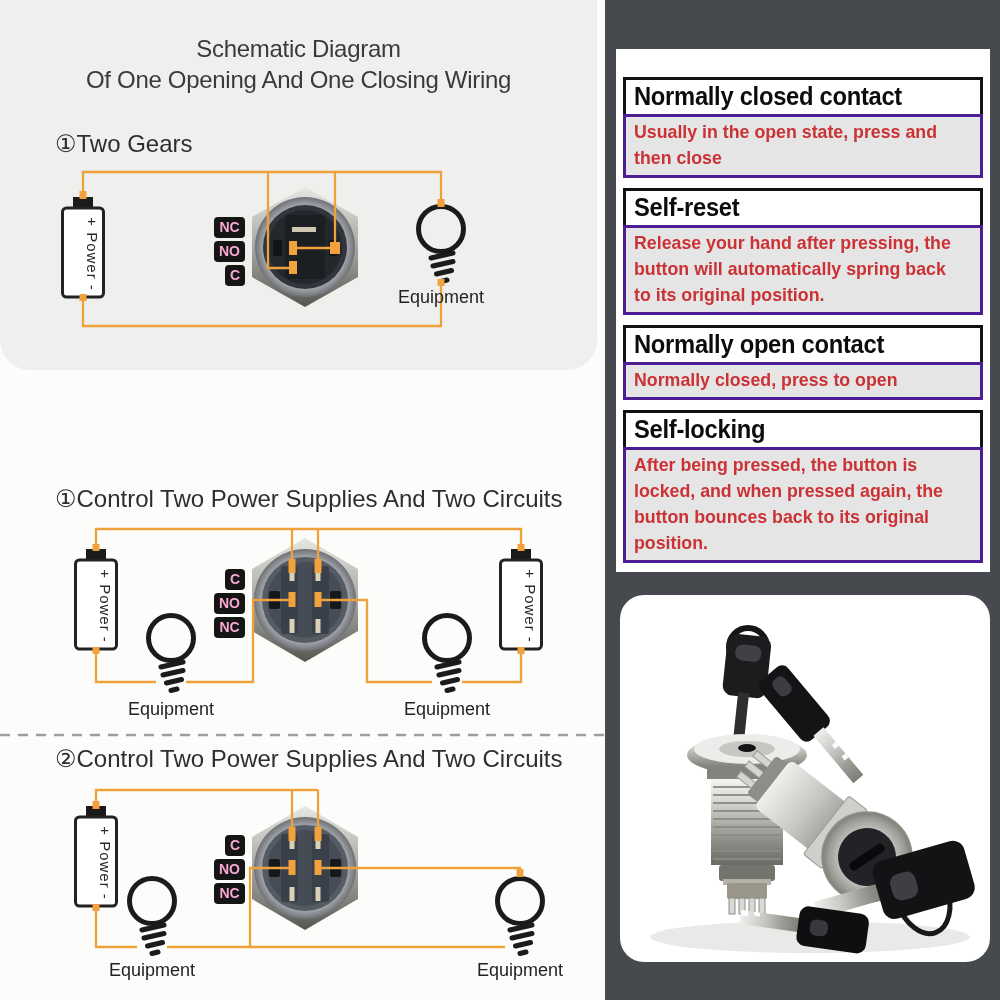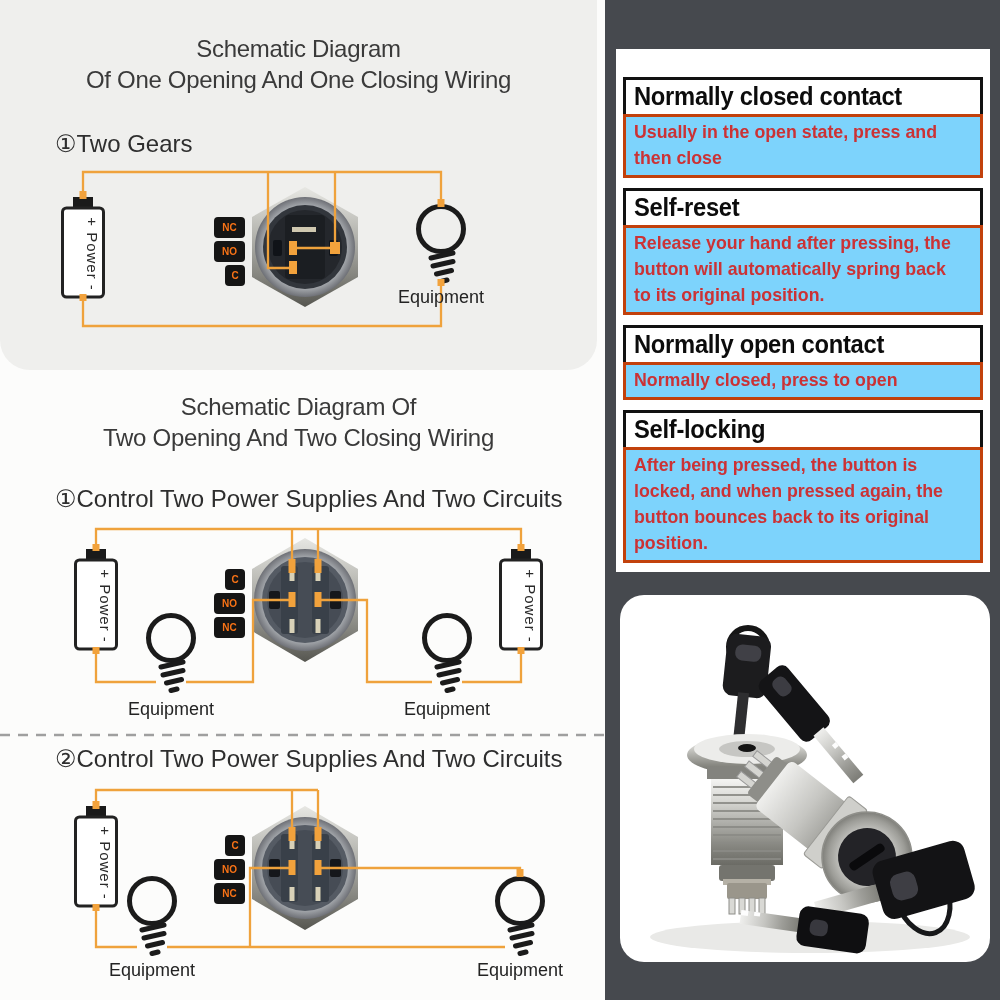--- a/index.html
+++ b/index.html
@@ -29,43 +29,43 @@
   .title1{top:33px;}
   .title2{top:391px;}
   .subtitle{
     position:absolute; font-size:24px; color:#2e2e2e; white-space:nowrap;
   }
   .sub1{left:55px; top:130px;}
   .sub2{left:55px; top:485px;}
   .sub3{left:55px; top:745px;}
   .diagram-layer{position:absolute; left:0; top:0;}
   .pin{
-    position:absolute; background:#151515; color:#f97316; font-weight:bold;
-    font-size:10px; line-height:21px; height:21px; text-align:center;
+    position:absolute; background:#151515; color:#f9a8d4; font-weight:bold;
+    font-size:14px; line-height:21px; height:21px; text-align:center;
     border-radius:4px;
   }
   .equip{
     position:absolute; width:140px; text-align:center;
     font-size:18px; color:#232323;
   }
   .info-panel{
     position:absolute; left:616px; top:49px; width:374px; height:523px;
     background:#ffffff; padding:28px 7px 0 7px; box-sizing:border-box;
   }
   .info-sec{margin-bottom:10px;}
   .info-head{
     border:3px solid #111; background:#fff; padding:2px 8px 3px 8px;
   }
   .info-head span{
     display:block; font-size:25px; font-weight:bold; color:#0c0c0c;
     letter-spacing:-0.3px; transform:scaleX(0.95); transform-origin:left center;
     white-space:nowrap;
   }
   .info-body{
-    border:3px solid #c2410c; background:#7dd3fc; margin-top:-3px;
+    border:3px solid #4c1d95; background:#e5e5e5; margin-top:-3px;
     padding:2px 8px 4px 8px;
   }
   .info-body span{
     display:block; font-size:18.5px; line-height:26px; font-weight:bold;
     color:#cb3235; transform:scaleX(0.96); transform-origin:left center;
   }
   .photo-box{
     position:absolute; left:620px; top:595px; width:370px; height:367px;
     background:#ffffff; border-radius:24px; overflow:hidden;
   }
@@ -77,24 +77,20 @@
 
   <div class="gray-panel"></div>
   <div class="dark-panel"></div>
 
   <div class="title title1">
     <div class="tline"><span class="ul">Schematic Diagram</span></div>
     <div class="tline"><span class="ul">Of One Opening And One Closing Wiring</span></div>
   </div>
   <div class="subtitle sub1">①Two Gears</div>
 
-  <div class="title title2">
-    <div class="tline"><span class="ul">Schematic Diagram Of</span></div>
-    <div class="tline"><span class="ul">Two Opening And Two Closing Wiring</span></div>
-  </div>
   <div class="subtitle sub3">②Control Two Power Supplies And Two Circuits</div>
   <div class="subtitle sub2">①Control Two Power Supplies And Two Circuits</div>
 
   <svg class="diagram-layer" width="605" height="1000" viewBox="0 0 605 1000">
     <defs>
       <linearGradient id="hexG" x1="0" y1="0" x2="0" y2="1">
         <stop offset="0" stop-color="#e7e7e3"></stop>
           <stop offset="0.4" stop-color="#b4b4ae"></stop>
         <stop offset="0.75" stop-color="#83837d"></stop>
           <stop offset="1" stop-color="#55554f"></stop>

